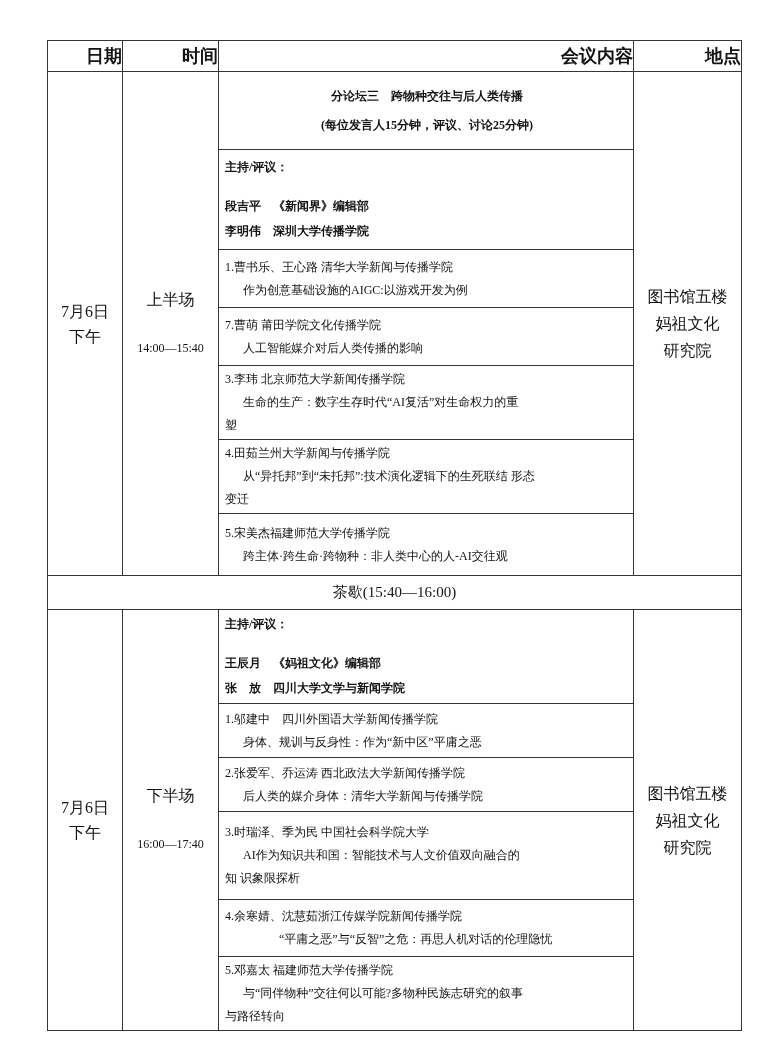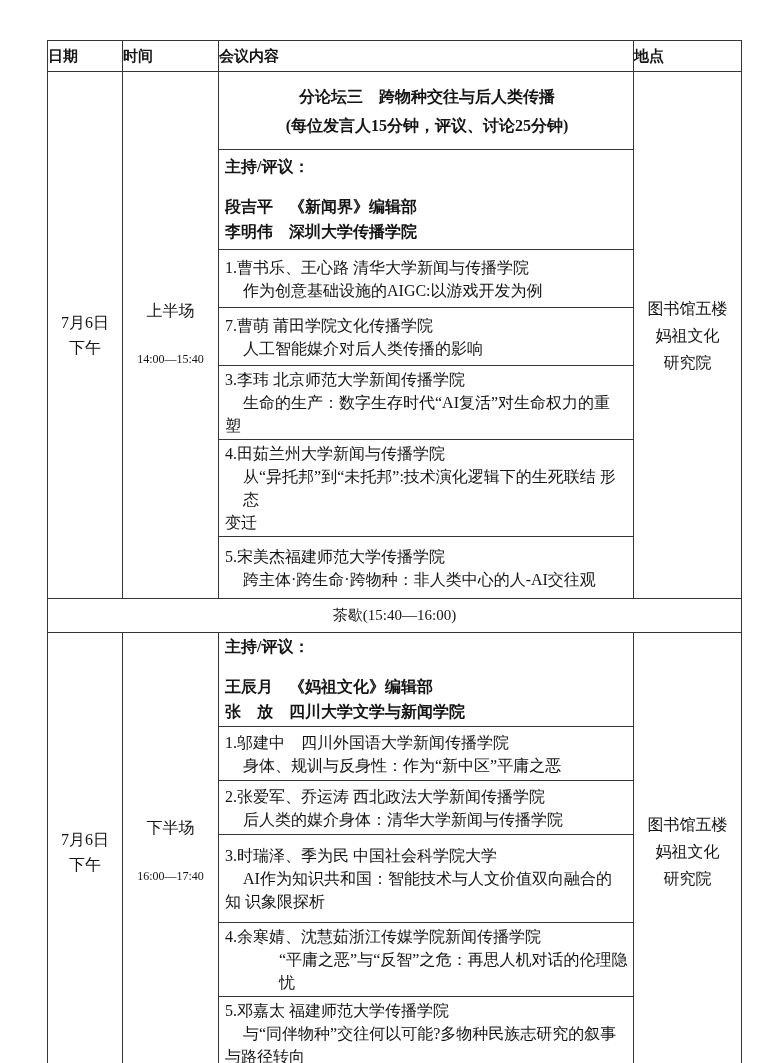--- a/index.html
+++ b/index.html
@@ -15,32 +15,32 @@
     width:694px;
   }
   td,th{
     border:1px solid #353535;
     padding:0;
     vertical-align:middle;
     overflow:hidden;
   }
   .header-row th{
     height:30px;
-    font-size:15px;font-weight:bold;text-align:left;
+    font-size:18px;font-weight:bold;text-align:right;
   }
   
   .center-cell{text-align:center;font-size:16px;}
   .date-cell .line{line-height:25px;}
   .time-cell .time-label{margin-bottom:24px;line-height:24px;}
   .time-cell .time-range{line-height:24px;font-size:12px;}
   .loc-cell .line{line-height:27px;}
   
   .content-cell{
     padding:2px 4px 2px 6px;
-    font-size:16px;
+    font-size:12px;
   }
   .title-cell{
     text-align:center;font-weight:bold;
   }
   .title-cell .line{line-height:29px;}
   .host-cell{font-weight:bold;margin-left:40px;}
   .host-cell .host-heading{line-height:24px;margin-bottom:15px;}
   .host-cell .host-line{line-height:25px;}
   .item-cell .l1{line-height:23px;}
   .item-cell .l2{line-height:23px;padding-left:18px;}

